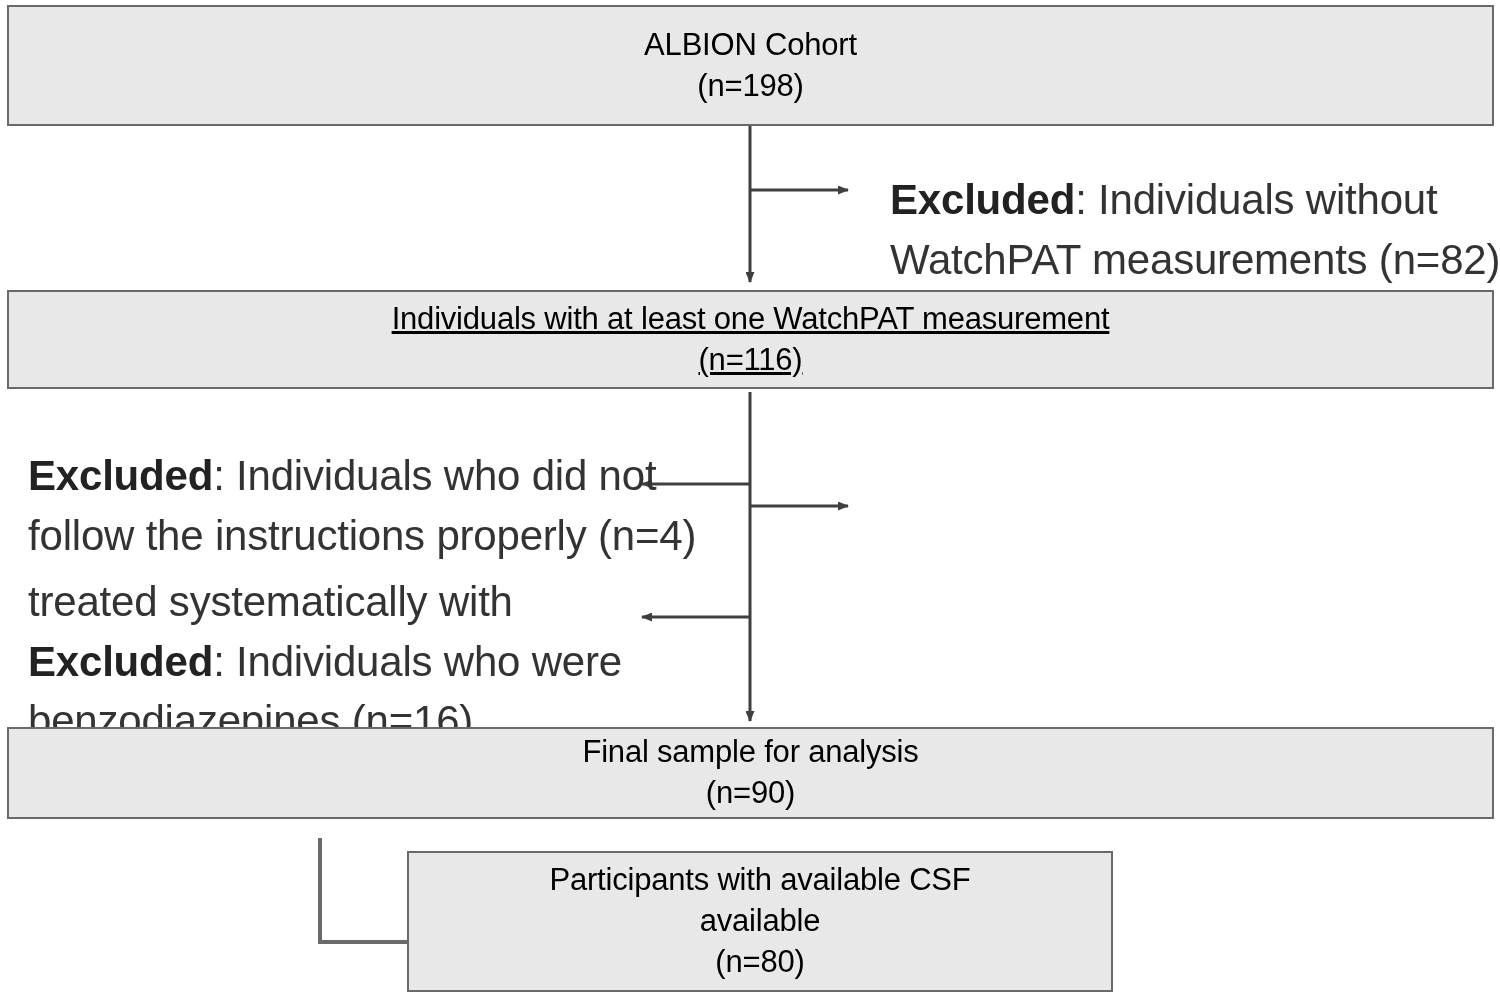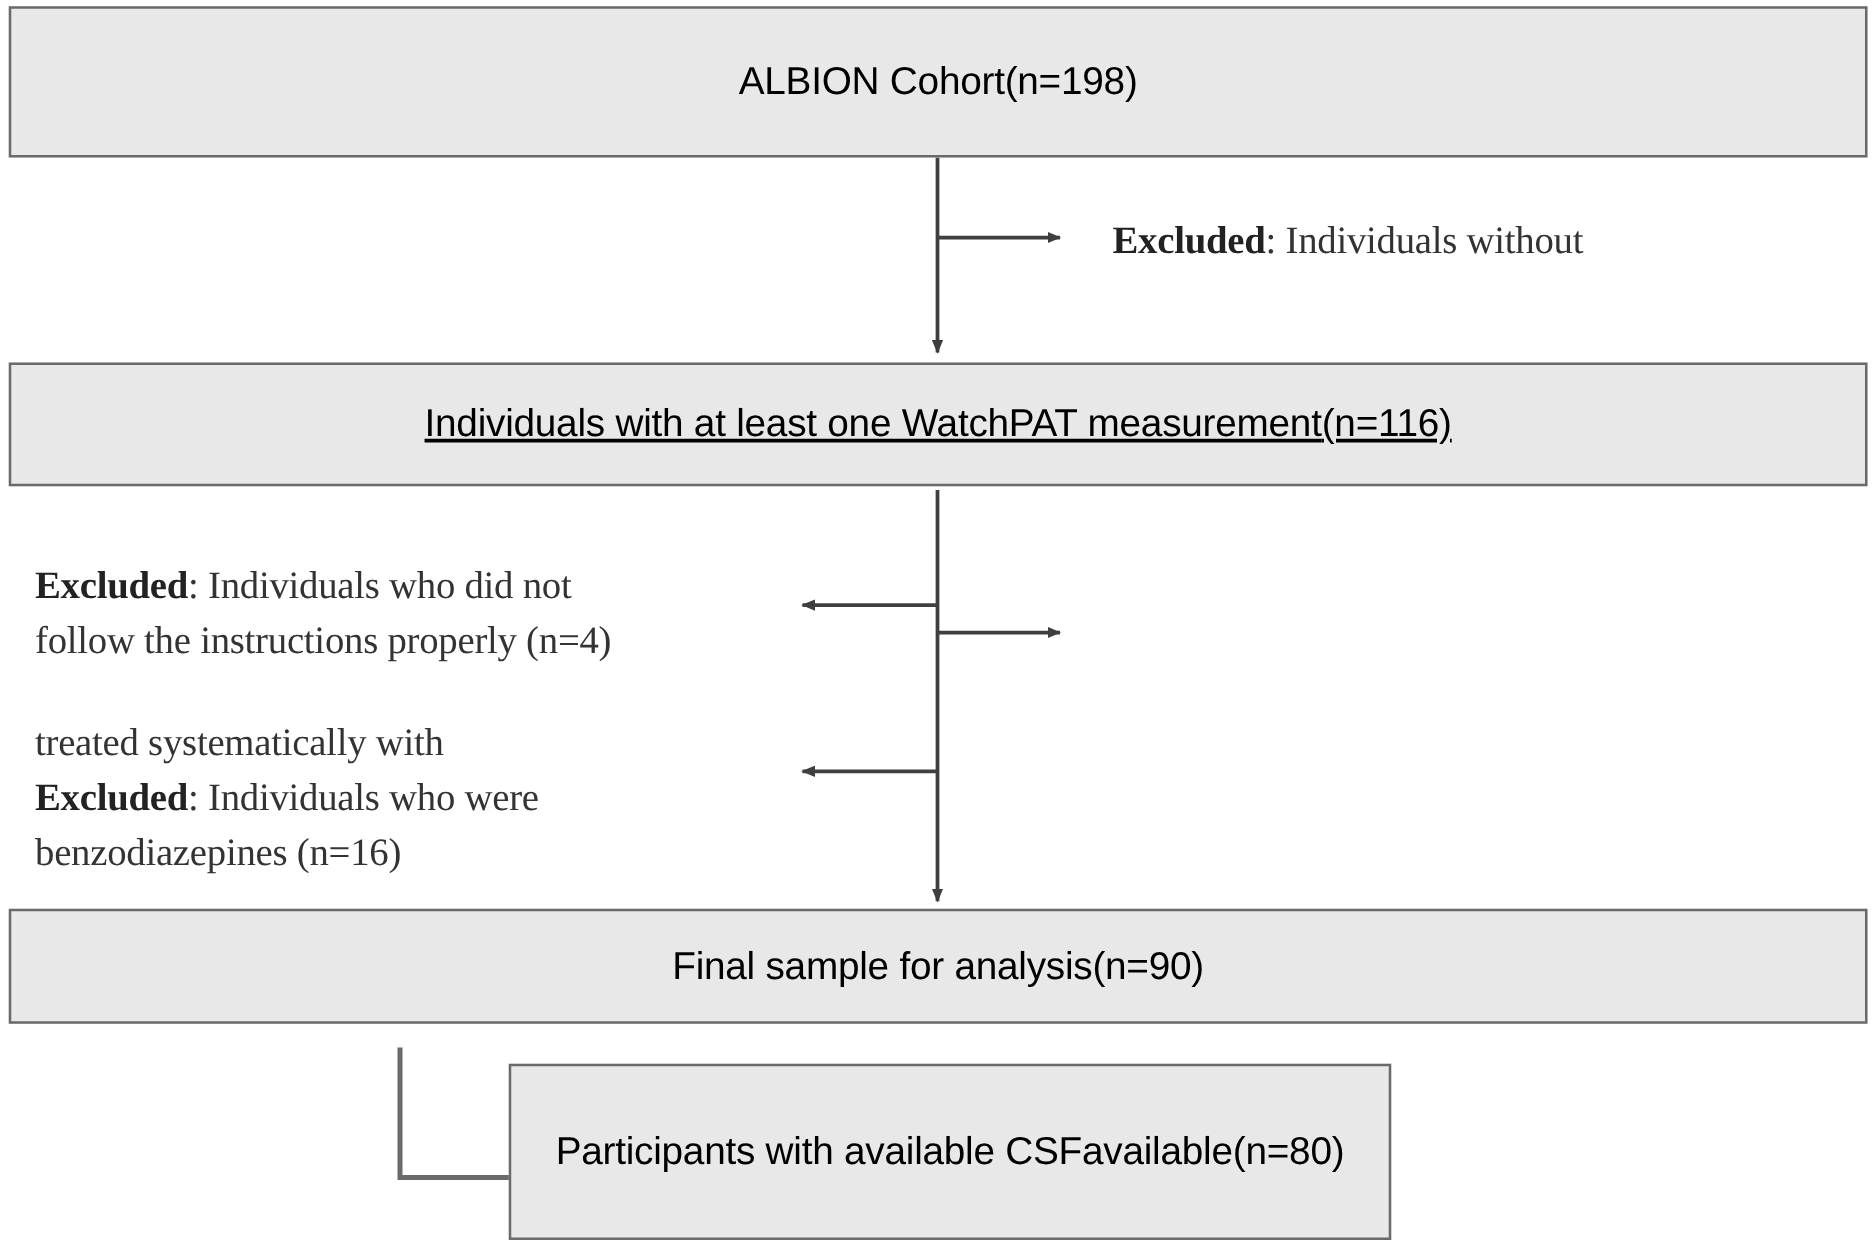--- a/index.html
+++ b/index.html
@@ -17,40 +17,39 @@
     overflow: hidden;
   }
 
   
   .flow-box {
     position: absolute;
     box-sizing: border-box;
     background: #e8e8e8;
     border: 2px solid #6a6a6a;
     display: flex;
-    flex-direction: row;
+    flex-direction: column;
     align-items: center;
     justify-content: center;
     text-align: center;
     color: #000000;
     font-size: 31px;
     line-height: 1.32;
     letter-spacing: -0.2px;
   }
   .flow-box .line { display: block; white-space: nowrap; }
 
   
   .annot {
     position: absolute;
     color: #333333;
-    font-size: 31px;
+    font-size: 42px;
     line-height: 1.42;
     letter-spacing: -0.2px;
     white-space: nowrap;
-    font-family: Liberation Serif, serif;
   }
   .annot .lead { font-weight: bold; color: #222222; }
 
   
   #connectors {
     position: absolute;
     left: 0;
     top: 0;
     width: 1500px;
     height: 997px;
@@ -92,20 +91,21 @@
 
   <div class="flow-box" style="left:7px; top:5px; width:1487px; height:121px;">
     <span class="line">ALBION Cohort</span>
     <span class="line">(n=198)</span>
   </div>
 
   <div class="annot" style="left:890px; top:170px;">
     <div>
       <span class="lead">Excluded</span><span>: Individuals without</span>
     </div>
+    <div>WatchPAT measurements (n=82)</div>
   </div>
 
   <div class="flow-box" style="left:7px; top:290px; width:1487px; height:99px;text-decoration:underline;">
     <span class="line">Individuals with at least one WatchPAT measurement</span>
     <span class="line">(n=116)</span>
   </div>
 
   <div class="annot" style="left:28px; top:446px;">
     <div>
       <span class="lead">Excluded</span><span>: Individuals who did not</span>

